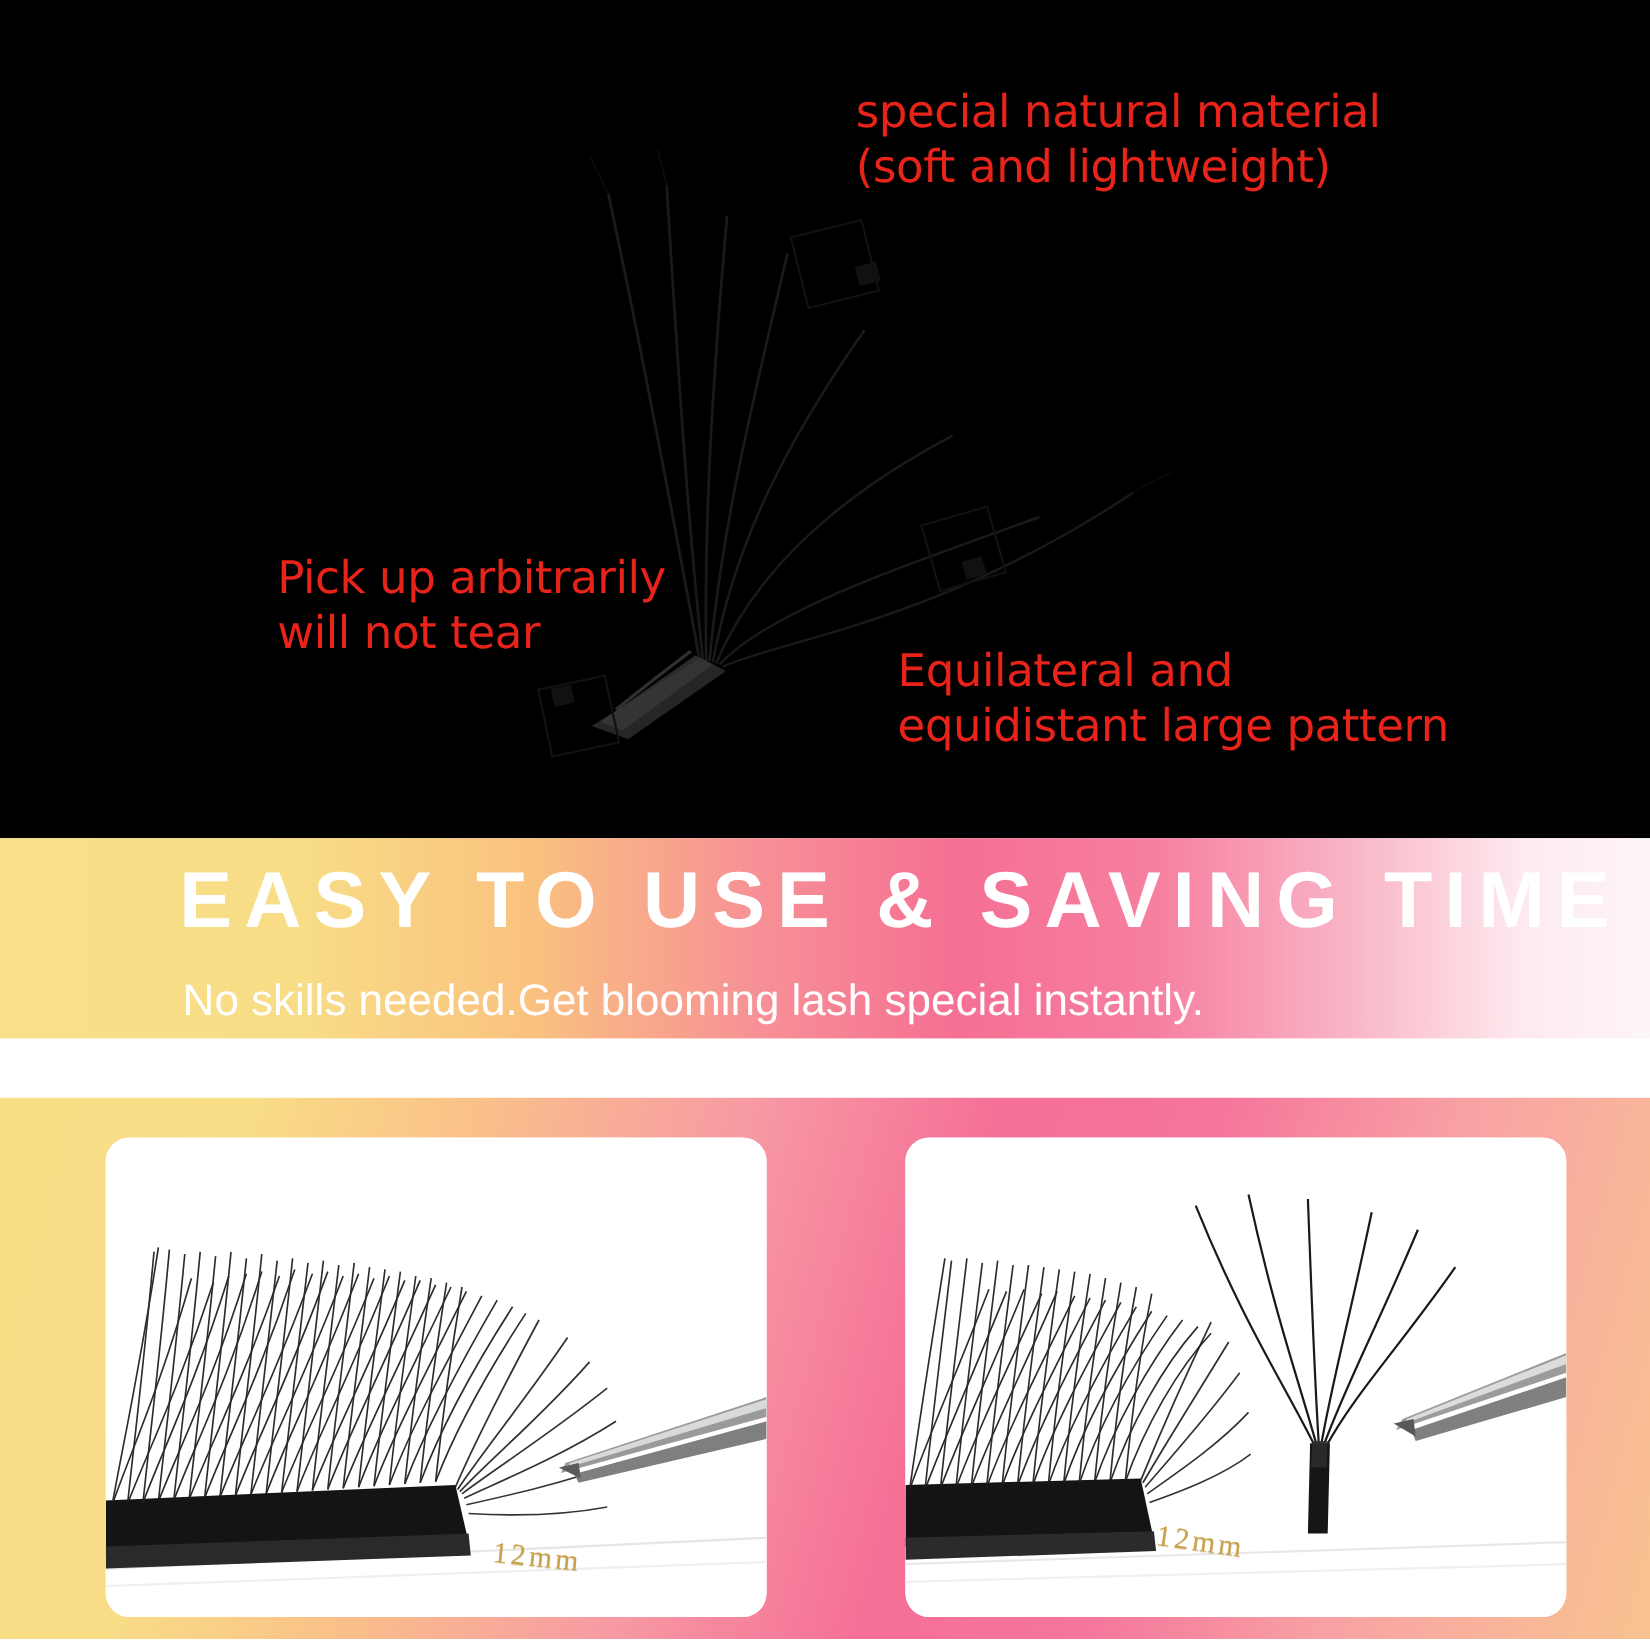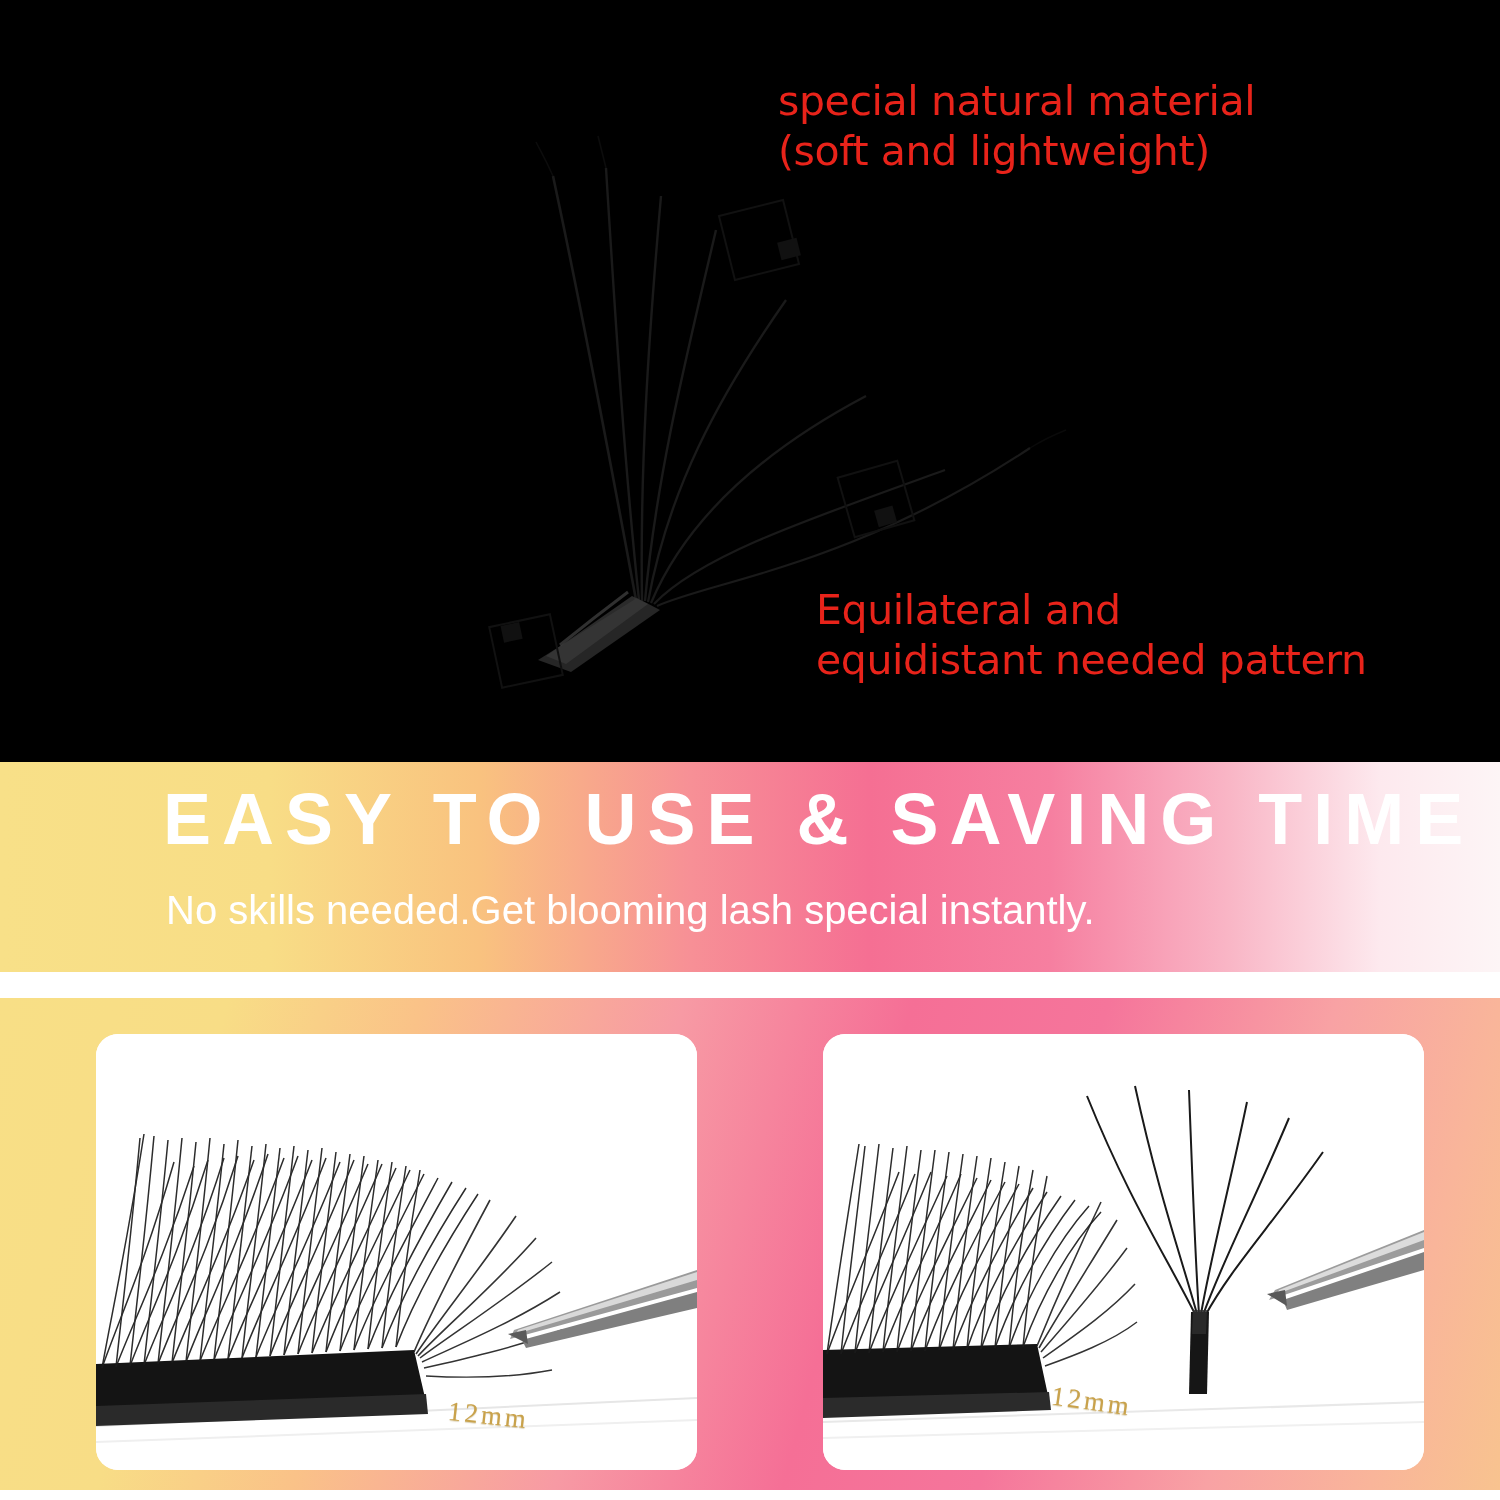--- a/index.html
+++ b/index.html
@@ -38,21 +38,21 @@
     letter-spacing: -0.4px;
   }
   .callout-material { left: 778px; top: 76px; }
   .callout-pickup   { left: 252px; top: 500px; }
   .callout-equi     { left: 816px; top: 585px; }
 
   
   .banner {
     position: absolute;
     left: 0; top: 762px;
-    width: 1500px; height: 210px;
+    width: 1500px; height: 182px;
     background: linear-gradient(90deg,
         #f8e088 0%,
         #f8dd86 18%,
         #f9c27f 32%,
         #f79096 46%,
         #f56f93 58%,
         #f67fa0 70%,
         #f9b6c6 82%,
         #fde9ee 92%,
         #fdf5f6 100%);
@@ -155,23 +155,25 @@
     </g>
     <g>
       <rect x="495" y="620" width="62" height="62" fill="none" stroke="#111" stroke-width="2" transform="rotate(-12 526 651)"></rect>
       <rect x="502" y="624" width="19" height="17" fill="#111" transform="rotate(-12 511 632)"></rect>
     </g>
   </svg>
 
   <div class="callout callout-material">special natural material
 (soft and lightweight)</div>
 
+  <div class="callout callout-pickup">Pick up arbitrarily
+will not tear</div>
 
   <div class="callout callout-equi">Equilateral and
-equidistant needed pattern</div>
+equidistant large pattern</div>
 </div>
 
 <div class="banner">
   <div class="banner-title">EASY TO USE &amp; SAVING TIME</div>
   <div class="banner-sub">No skills needed.Get blooming lash special instantly.</div>
 </div>
 
 <div class="photo-section">
 
   <div class="photo-card left">

